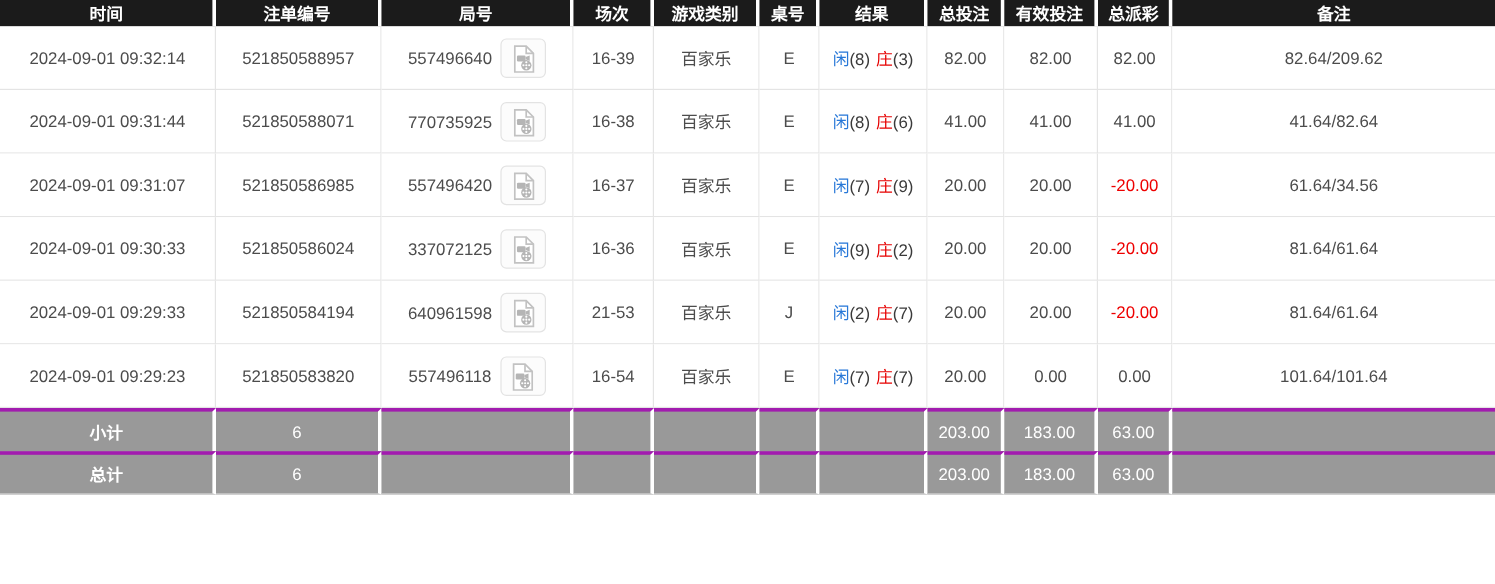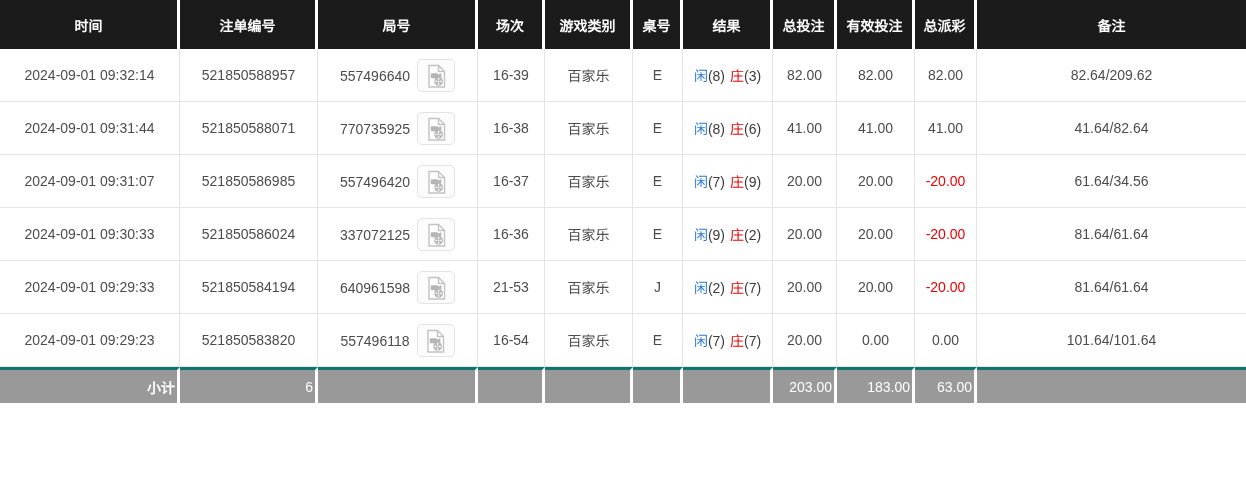--- a/index.html
+++ b/index.html
@@ -13,21 +13,21 @@
     font-family:"Liberation Sans","DejaVu Sans",sans-serif;
     font-size:14px; color:var(--row-text);
     width:1246px; height:487px; overflow:hidden;
   }
   table.records{
     width:1246px; table-layout:fixed; border-collapse:separate; border-spacing:0;
   }
   
   thead th{
     background:var(--header-bg); color:var(--header-text);
-    font-weight:bold; font-size:14px; height:49px; text-align:center;
+    font-weight:bold; font-size:14px; height:22px; text-align:center;
     border-right:3px solid #ffffff; padding:0 2px;
   }
   thead th:last-child{border-right:none;}
   
   tbody.data td{
     height:53px; text-align:center; vertical-align:middle;
     border-right:1px solid var(--grid-line); border-bottom:1px solid var(--grid-line);
     color:var(--row-text); padding:0 2px; background:#ffffff;
     white-space:nowrap; overflow:hidden;
   }
@@ -40,22 +40,22 @@
   .round-no{vertical-align:middle;text-align:center;}
   .video-btn{
     display:inline-block; vertical-align:middle; margin-left:7px;
     width:38px; height:33px; background:#fcfcfc;
     border:1px solid #e3e3e3; border-radius:5px; padding:3px 0 0 0; cursor:pointer;
   }
   .video-btn svg{display:block; margin:0 auto;}
   
   tr.summary td{
     background:var(--summary-bg); color:var(--summary-text);
-    height:36px; text-align:right; vertical-align:middle;
-    border-top:3px solid #0f766e; border-right:3px solid #ffffff; padding:0 2px;
+    height:36px; text-align:center; vertical-align:middle;
+    border-top:3px solid #a21caf; border-right:3px solid #ffffff; padding:0 2px;
   }
   tr.summary td:last-child{border-right:none;}
   tr.summary .sum-label{font-weight:bold;}
   tr.summary-last td{border-bottom:1px solid #c9c9c9;}
 </style>
 </head>
 <body>
 
 <table class="records">
   <colgroup>
@@ -256,14 +256,27 @@
       <td></td>
       <td></td>
       <td></td>
       <td></td>
       <td></td>
       <td>203.00</td>
       <td>183.00</td>
       <td>63.00</td>
       <td></td>
     </tr>
+    <tr class="summary summary-last">
+      <td class="sum-label">总计</td>
+      <td>6</td>
+      <td></td>
+      <td></td>
+      <td></td>
+      <td></td>
+      <td></td>
+      <td>203.00</td>
+      <td>183.00</td>
+      <td>63.00</td>
+      <td></td>
+    </tr>
   </tbody>
 </table>
 
 </body></html>

